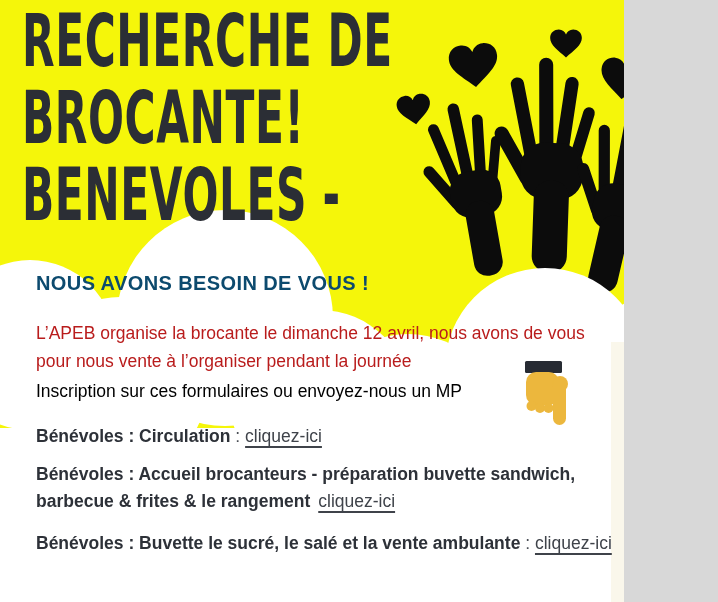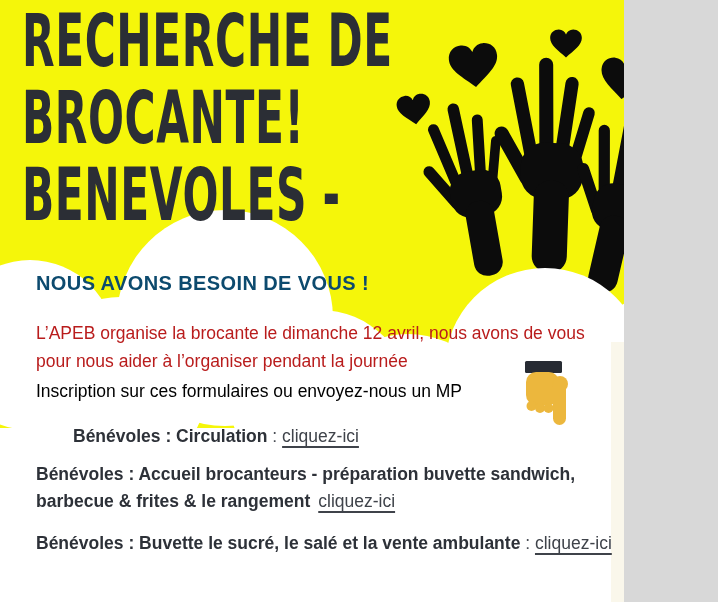--- a/index.html
+++ b/index.html
@@ -38,21 +38,21 @@
     font-size:17.5px;line-height:27.5px;
     color:#b91c1c;
   }
   .inscription{
     position:absolute;left:36px;top:381px;
     font-size:17.5px;color:#000000;
   }
   .pointer-svg{position:absolute;left:519px;top:361px;width:50px;height:72px;}
   .vol{position:absolute;left:36px;font-size:17.5px;line-height:27px;color:#4A4E55;}
   .vol .b{font-weight:bold;color:#2D3138;}
-  .vol-1{top:423px;margin-left:37px;}
+  .vol-1{top:423px;}
   .vol-2{top:461px;max-width:660px;}
   .vol-3{top:530px;}
   .link{
     color:#3F434A;
     text-decoration:underline;
     text-decoration-thickness:1.5px;
     text-underline-offset:4px;
     cursor:pointer;
   }
   .gap-link{margin-left:8px;}
@@ -107,21 +107,21 @@
   <div class="title">
     <span class="tline"><span>RECHERCHE DE</span></span>
     <span class="tline"><span>BROCANTE!</span></span>
     <span class="tline"><span>BENEVOLES -</span></span>
   </div>
 
   <div class="subtitle">NOUS AVONS BESOIN DE VOUS !</div>
 
   <div class="intro">
     <div>L’APEB organise la brocante le dimanche 12 avril, nous avons de vous</div>
-    <div>pour nous aider à l’organiser pendant la journée</div>
+    <div>pour nous vente à l’organiser pendant la journée</div>
   </div>
 
   <div class="inscription">Inscription sur ces formulaires ou envoyez-nous un MP</div>
 
   <svg class="pointer-svg" viewBox="0 0 50 72" aria-hidden="true">
     <rect x="6" y="0" width="37" height="12" rx="1.5" fill="#272B33"></rect>
     <g fill="#ECB73D">
       <rect x="7" y="11" width="33" height="33" rx="10"></rect>
       <circle cx="41" cy="23" r="8"></circle>
       <rect x="34" y="16" width="13" height="48" rx="6.5"></rect>

